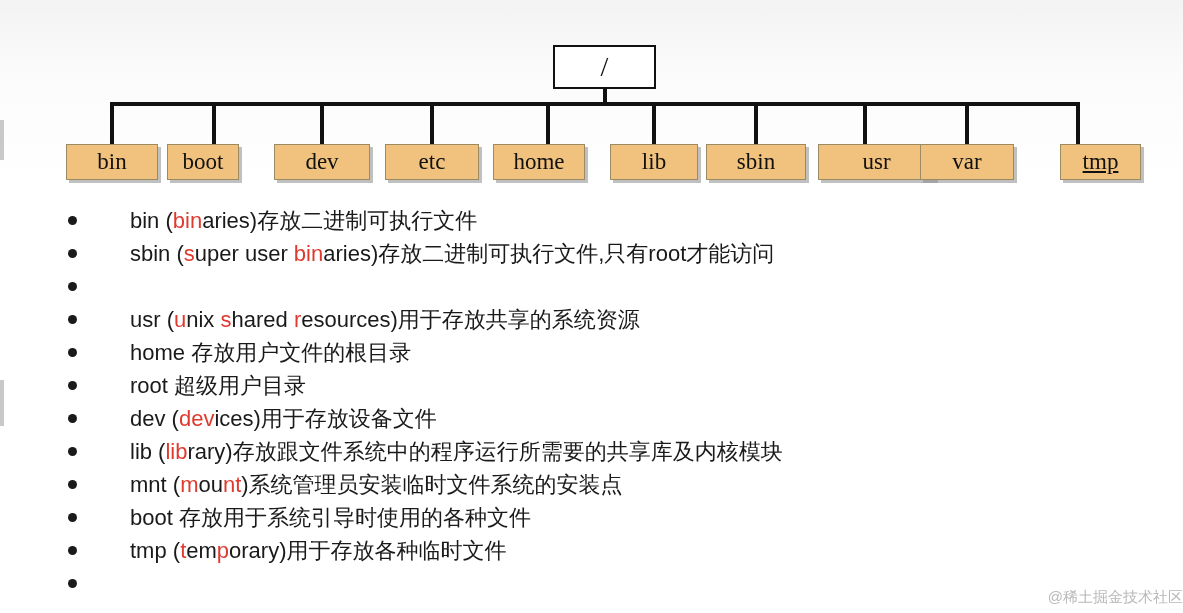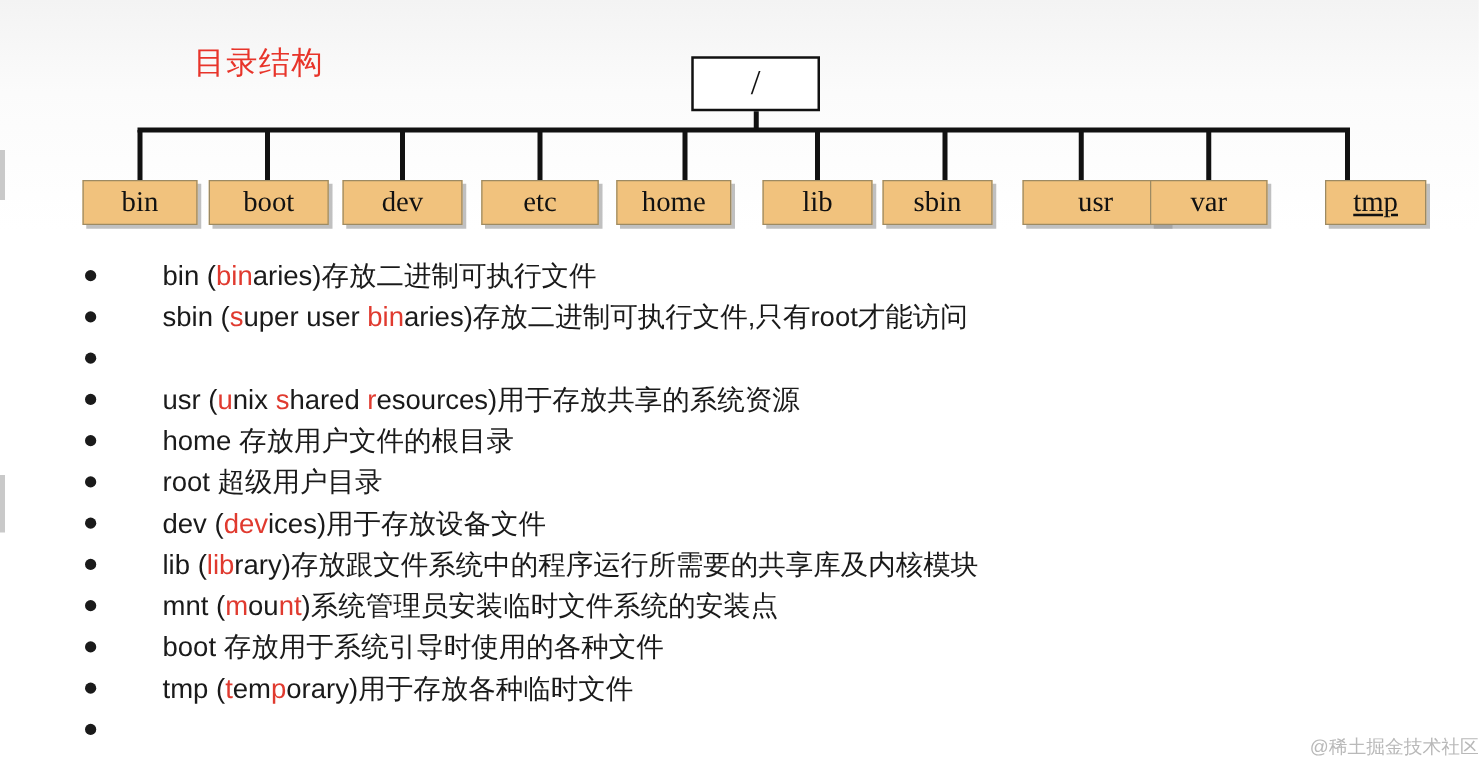--- a/index.html
+++ b/index.html
@@ -148,21 +148,20 @@
   }
 </style>
 </head>
 <body>
 
 <div id="slide">
 
   <div class="edge-mark a"></div>
   <div class="edge-mark b"></div>
 
-  <div id="diagram-title">目录结构</div>
 
   <div id="root-node">
     <div class="root-label">/</div>
 
   </div>
 
   <div class="conn-vert-root"></div>
   <div class="conn-horiz"></div>
 
   <div id="drops">
@@ -172,26 +171,26 @@
       <div class="conn-drop" style="left: 430px;"></div>
       <div class="conn-drop" style="left: 546px;"></div>
       <div class="conn-drop" style="left: 652px;"></div>
       <div class="conn-drop" style="left: 754px;"></div>
       <div class="conn-drop" style="left: 863px;"></div>
       <div class="conn-drop" style="left: 965px;"></div>
       <div class="conn-drop" style="left: 1076px;"></div>
     </div>
   <div id="leaf-nodes">
       <div class="leaf" style="left: 66px; width: 92px;">bin</div>
-      <div class="leaf" style="left: 167px; width: 96px;">boot</div>
+      <div class="leaf" style="left: 167px; width: 72px;">boot</div>
       <div class="leaf" style="left: 274px; width: 96px;">dev</div>
       <div class="leaf" style="left: 385px; width: 94px;">etc</div>
       <div class="leaf" style="left: 493px; width: 92px;">home</div>
       <div class="leaf" style="left: 610px; width: 88px;">lib</div>
-      <div class="leaf" style="left: 706px; width: 88px;">sbin</div>
+      <div class="leaf" style="left: 706px; width: 100px;">sbin</div>
       <div class="leaf" style="left: 818px; width: 117px;">usr</div>
       <div class="leaf" style="left: 920px; width: 94px;">var</div>
       <div class="leaf" style="left: 1060px; width: 81px; text-decoration: underline;">tmp</div>
     </div>
 
   <div id="bullet-list">
       <div class="bullet-row">
         <div class="bullet-dot"></div>
         <div class="bullet-text"><span>bin  (</span><span class="hl">bin</span><span>aries)存放二进制可执行文件</span></div>
       </div>

